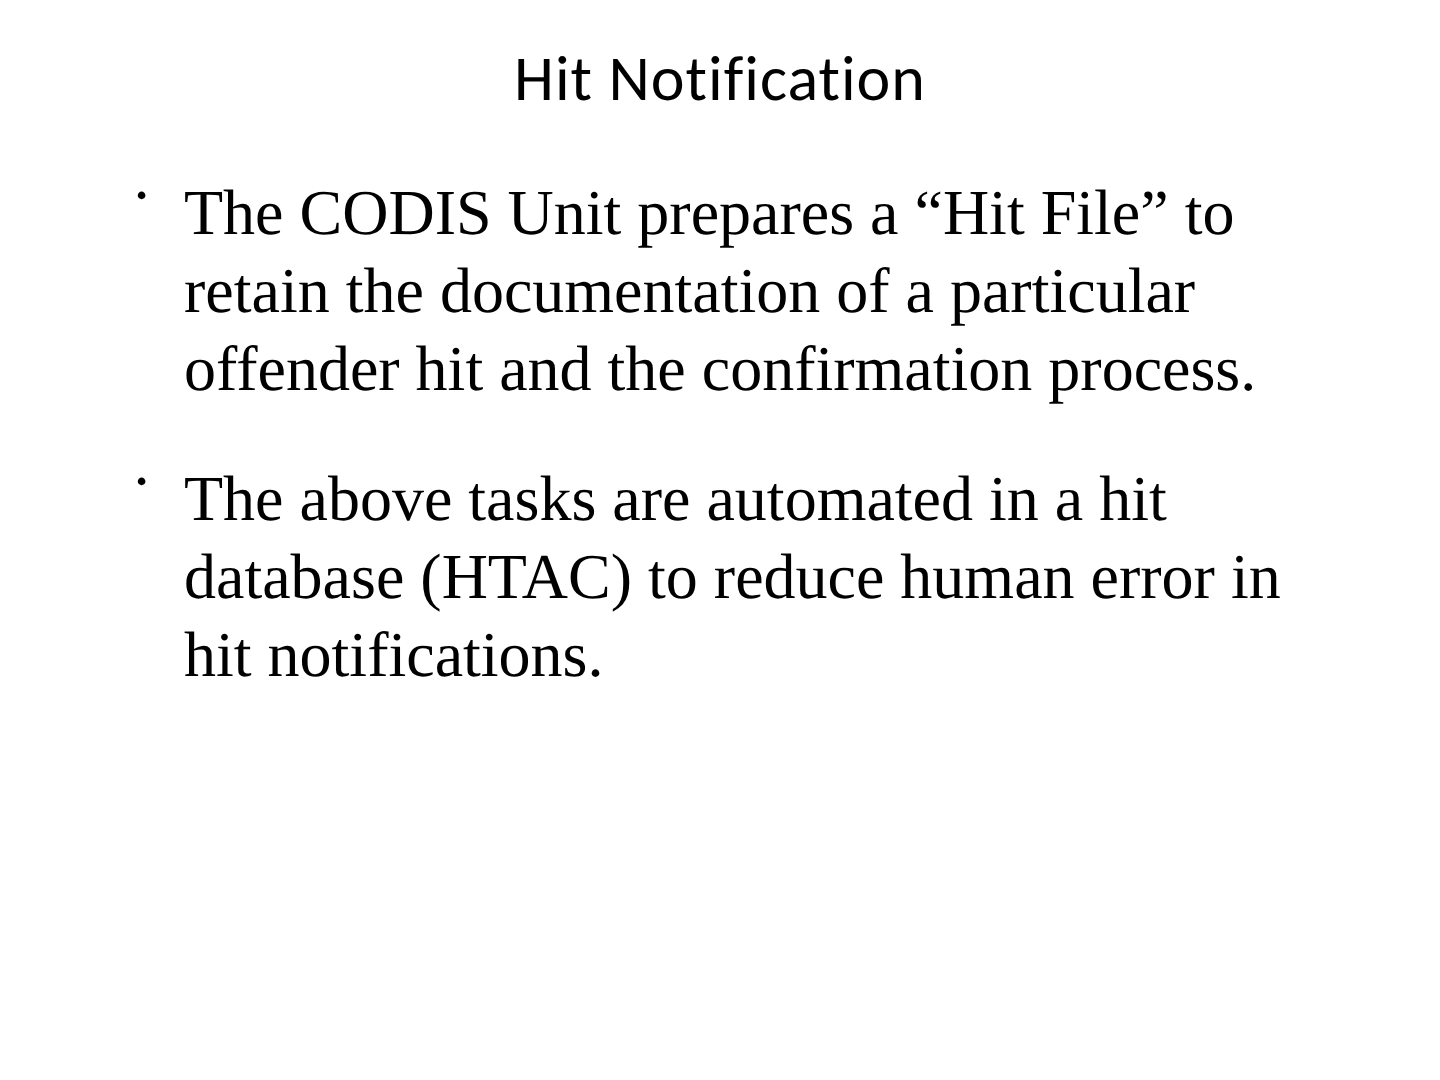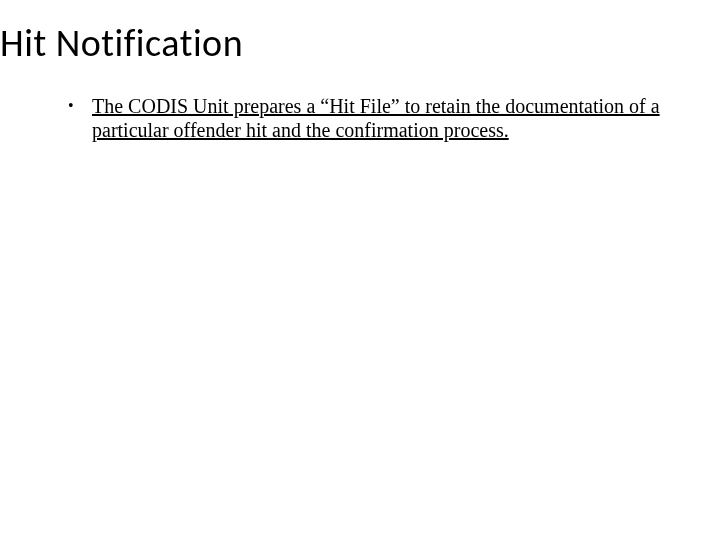--- a/index.html
+++ b/index.html
@@ -11,46 +11,47 @@
       width: 720px;
       height: 540px;
       background: #ffffff;
       font-family: "Times New Roman", Times, serif;
       color: #000000;
       padding: 20px 0 0 0;
       overflow: hidden;
     }
     .title {
       font-family: Calibri, Arial, sans-serif;
-      font-size: 38px;
+      font-size: 32px;
       font-weight: 400;
+      text-align: center;
       margin-bottom: 28px;
       letter-spacing: 0.5px;
     }
     .bullets {
       list-style: none;
       padding: 0 60px 0 60px;
     }
     .bullets li {
       position: relative;
-      font-size: 20px;
+      font-size: 32px;
       line-height: 1.22;
       margin-bottom: 26px;
       padding-left: 32px;
-      text-decoration: underline;
     }
     .bullets li::before {
       content: "•";
       position: absolute;
       left: 8px;
       top: 2px;
       font-size: 16px;
       color: #000;
     }
   </style>
 </head>
 <body>
 
 <h1 class="title">Hit Notification</h1>
 
 <ul class="bullets">
   <li>The CODIS Unit prepares a “Hit File” to retain the documentation of a particular offender hit and the confirmation process.</li>
+  <li>The above tasks are automated in a hit database (HTAC) to reduce human error in hit notifications.</li>
 </ul>
 
 </body></html>

